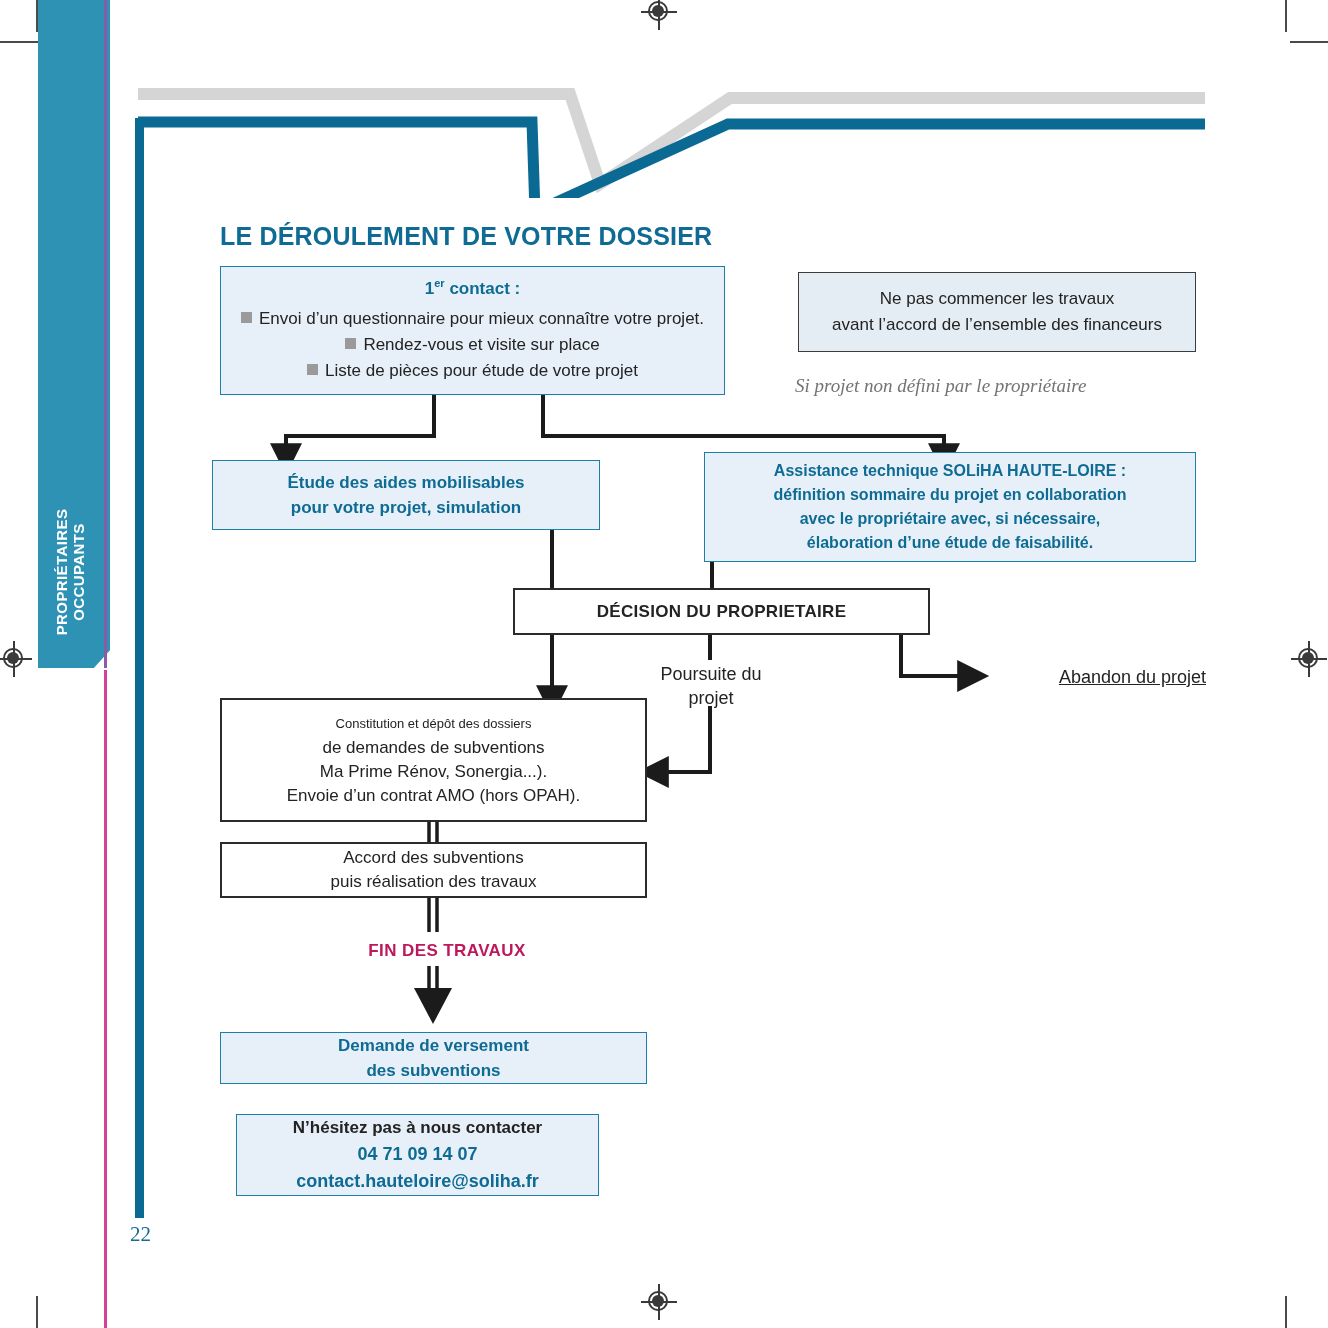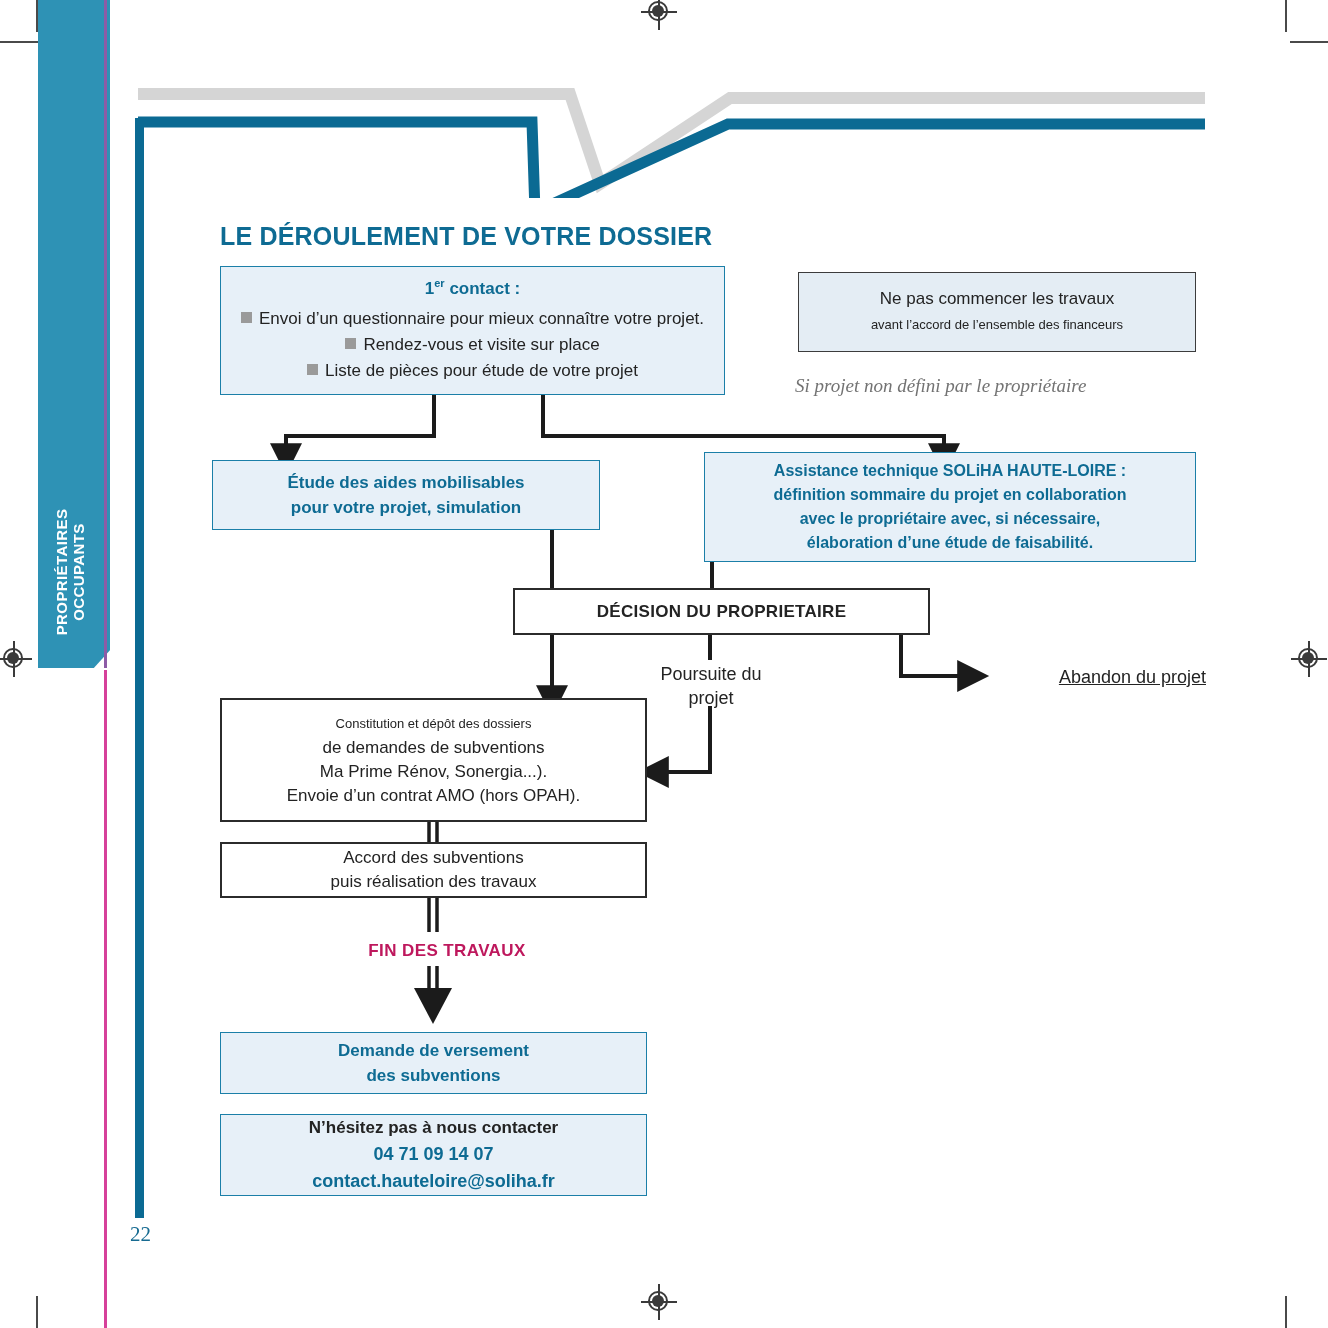--- a/index.html
+++ b/index.html
@@ -176,21 +176,21 @@
     <div class="ln tdark" style="font-size:17px;line-height:26px;">
       <span class="bullet"></span><span>Rendez-vous et visite sur place</span>
     </div>
     <div class="ln tdark" style="font-size:17px;line-height:26px;">
       <span class="bullet"></span><span>Liste de pièces pour étude de votre projet</span>
     </div>
   </div>
 
   <div class="box graybox" style="left:798px;top:272px;width:398px;height:80px;">
     <div class="ln tdark" style="font-size:17px;line-height:26px;">Ne pas commencer les travaux</div>
-    <div class="ln tdark" style="font-size:13px;line-height:26px;">avant l’accord de l’ensemble des financeurs</div>
+    <div class="ln tdark" style="font-size:17px;line-height:26px;">avant l’accord de l’ensemble des financeurs</div>
   </div>
 
   <div class="italicnote">Si projet non défini par le propriétaire</div>
 
   <div class="box bluefill" style="left:212px;top:460px;width:388px;height:70px;">
     <div class="ln tblue" style="font-size:17px;line-height:25px;">Étude des aides mobilisables</div>
     <div class="ln tblue" style="font-size:17px;line-height:25px;">pour votre projet, simulation</div>
   </div>
 
   <div class="box bluefill" style="left:704px;top:452px;width:492px;height:110px;">
@@ -217,26 +217,26 @@
     <div class="ln tdark" style="font-size:17px;line-height:24px;">Envoie d’un contrat AMO (hors OPAH).</div>
   </div>
 
   <div class="box whitebox" style="left:220px;top:842px;width:427px;height:56px;">
     <div class="ln tdark" style="font-size:17px;line-height:24px;">Accord des subventions</div>
     <div class="ln tdark" style="font-size:17px;line-height:24px;">puis réalisation des travaux</div>
   </div>
 
   <div class="fintxt">FIN DES TRAVAUX</div>
 
-  <div class="box bluefill" style="left:220px;top:1032px;width:427px;height:62px;">
+  <div class="box bluefill" style="left:220px;top:1032px;width:427px;height:52px;">
     <div class="ln tblue" style="font-size:17px;line-height:25px;">Demande de versement</div>
     <div class="ln tblue" style="font-size:17px;line-height:25px;">des subventions</div>
   </div>
 
-  <div class="box bluefill" style="left:220px;top:1114px;width:427px;height:82px;">
+  <div class="box bluefill" style="left:236px;top:1114px;width:363px;height:82px;">
     <div class="ln tdark" style="font-size:17px;font-weight:bold;line-height:26px;">N’hésitez pas à nous contacter</div>
     <div class="ln tblue" style="font-size:18px;line-height:27px;">04 71 09 14 07</div>
     <div class="ln tblue" style="font-size:18px;line-height:27px;">contact.hauteloire@soliha.fr</div>
   </div>
 
   <div class="pagenum">22</div>
 
 </div>
 
 </body></html>

